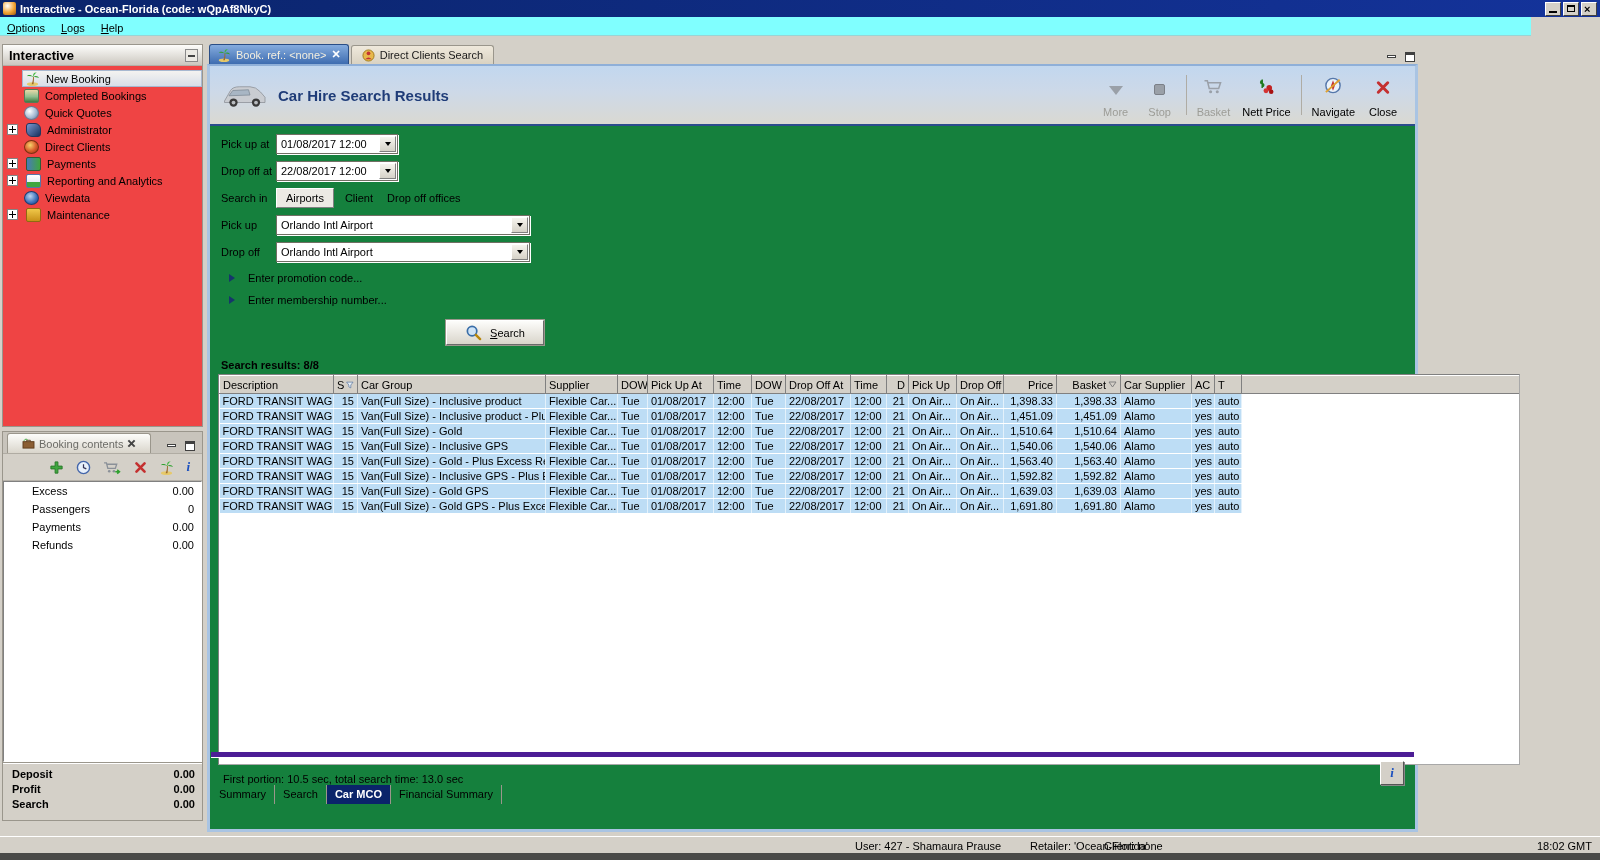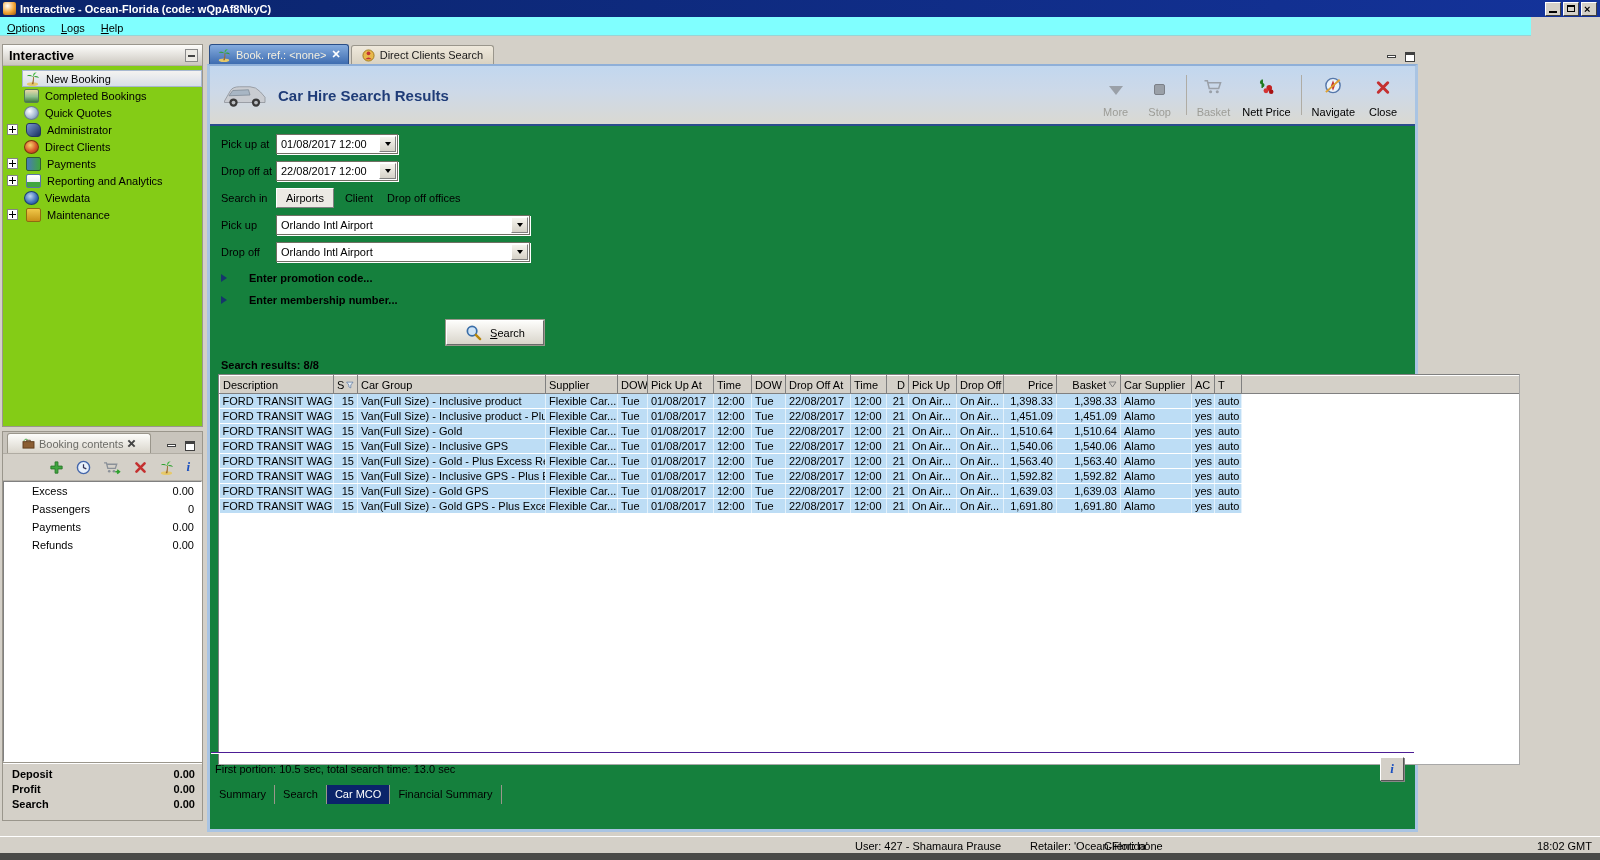--- a/index.html
+++ b/index.html
@@ -14,21 +14,21 @@
   .winbtn .g-min{position:absolute;left:3px;bottom:2px;width:8px;height:2px;background:#000}
   .winbtn .g-rest{position:absolute;left:3px;top:2px;width:8px;height:7px;border:1px solid #000;border-top-width:2px;background:#D4D0C8}
   .winbtn .g-x{position:absolute;left:2px;top:1px;font-weight:bold;font-size:11px;line-height:11px;color:#000}
 
   
   #menubar{position:absolute;left:0;top:17px;width:1531px;height:19px;background:#80FFFF;display:flex;align-items:flex-end;padding-left:0;border-bottom:1px solid #9ad4d4}
   .menu-item{display:inline-block;padding:1px 7px;margin-right:2px;cursor:default}
   .fl::first-letter{text-decoration:underline}
 
   
-  #sidebar{position:absolute;left:2px;top:44px;width:201px;height:383px;background:#84cc16;border:1px solid #9a968c;display:flex;flex-direction:column}
+  #sidebar{position:absolute;left:2px;top:44px;width:201px;height:383px;background:#ef4444;border:1px solid #9a968c;display:flex;flex-direction:column}
   #sidebar .hd{height:21px;background:linear-gradient(#FDFDFB,#CBC7BF);border-bottom:1px solid #b3afa6;display:flex;align-items:center;padding:0 4px 0 6px}
   #sidebar .hd .t{font-weight:bold;font-size:13px;flex:1}
   .collapse-btn{width:13px;height:13px;background:#ECEAE4;border:1px solid #8a8a8a;position:relative}
   .collapse-btn::after{content:"";position:absolute;left:2px;top:5px;width:7px;height:2px;background:#444}
   #tree{flex:1;padding-top:4px}
   .trow{height:17px;display:flex;align-items:center;cursor:default}
   .plusbox{width:11px;height:11px;border:1px solid #848484;background:#fff;margin-left:4px;position:relative;flex:none}
   .plusbox::before{content:"";position:absolute;left:1px;top:4px;width:7px;height:1px;background:#000}
   .plusbox::after{content:"";position:absolute;left:4px;top:1px;width:1px;height:7px;background:#000}
   .plusgap{width:13px;flex:none}
@@ -90,43 +90,43 @@
   .frow{display:flex;align-items:center;margin-bottom:7px}
   .frow .flab{width:55px;flex:none}
   .combo{display:inline-flex;height:20px;border:1px solid #716F64;background:#fff;box-shadow:1px 1px 0 #fff}
   .combo .val{padding:3px 4px;flex:1;white-space:nowrap;overflow:hidden}
   .combo .cbtn{width:17px;flex:none;background:linear-gradient(#F6F4EE,#D6D2C8);border-left:1px solid #9a968c;display:flex;align-items:center;justify-content:center;margin:1px;border:1px solid;border-color:#fff #808080 #808080 #fff}
   .tri-sm{width:0;height:0;border-left:3px solid transparent;border-right:3px solid transparent;border-top:4px solid #000}
   .w-date{width:122px}
   .w-air{width:254px}
   .seg{padding:3px 7px;cursor:default}
   .seg-active{background:#ECEAE4;border:1px solid;border-color:#fff #808080 #808080 #fff;padding:3px 9px;margin-right:4px}
-  .exprow{display:flex;align-items:center;gap:22px;margin:10px 0 0 0;font-weight:bold}
+  .exprow{display:flex;align-items:center;gap:13px;margin:10px 0 0 8px;font-weight:normal}
   .tri-right{width:0;height:0;border-top:4px solid transparent;border-bottom:4px solid transparent;border-left:6px solid #16366B}
   #searchbtnrow{margin:14px 0 0 225px}
   #search-btn{display:inline-flex;align-items:center;gap:8px;width:98px;height:25px;justify-content:center;background:linear-gradient(#FDFDFB,#D9D5CB);border:1px solid;border-color:#fff #6a6a6a #6a6a6a #fff;box-shadow:0 0 0 1px #9a968c;font:11px "Liberation Sans",sans-serif}
   #results-label{font-weight:bold;margin:14px 0 3px 11px}
 
   
   #tablewrap{margin-left:8px;width:1302px;height:391px;background:#fff;border:1px solid;border-color:#808080 #A8A8A8 #A8A8A8 #808080;overflow:hidden}
   table{border-collapse:collapse;table-layout:fixed;width:1302px}
   th{height:18px;font-weight:normal;text-align:left;background:#D4D0C8;border:1px solid;border-color:#fff #808080 #808080 #fff;padding:0 3px;white-space:nowrap;overflow:hidden}
   th .thin{display:flex;align-items:center;gap:2px}
   td{height:15px;padding:0 3px;background:#BDDDF5;border-right:1px solid #E3F1FB;border-bottom:1px solid #fff;white-space:nowrap;overflow:hidden}
   td.filler{background:#fff;border-right:none}
   th:nth-child(11),th:nth-child(14),th:nth-child(15),
   td:nth-child(2),td:nth-child(11),td:nth-child(14),td:nth-child(15){text-align:right}
   th:nth-child(14) .thin,th:nth-child(15) .thin{justify-content:flex-end}
 
   
-  #pstatus{position:absolute;left:1px;right:1px;bottom:44px;height:33px;border-top:1px solid #4c1d95;box-shadow:inset 0 1px 0 #fff;display:flex;align-items:center;padding-left:4px}
+  #pstatus{position:absolute;left:1px;right:1px;bottom:44px;height:33px;border-top:5px solid #4c1d95;box-shadow:inset 0 1px 0 #fff;display:flex;align-items:flex-end;padding-left:12px}
   #info-btn{position:absolute;right:10px;top:4px;width:24px;height:24px;background:#D4D0C8;border:1px solid;border-color:#fff #555 #555 #fff;box-shadow:1px 1px 0 #888;display:flex;align-items:center;justify-content:center}
   #ptabs{position:absolute;left:1px;bottom:25px;height:19px;display:flex;align-items:stretch}
   .ptab{padding:3px 8px 0 8px;border-right:1px solid #9a968c;cursor:default}
-  .ptab.on{background:#0A246A;color:#fff;font-weight:normal}
+  .ptab.on{background:#0A246A;color:#fff;font-weight:bold}
 
   
   #appstatus{position:absolute;left:0;top:836px;width:1600px;height:17px;background:#D4D0C8;border-top:1px solid #fff}
   #appstatus span{position:absolute;top:3px;white-space:nowrap}
   #st-user{left:855px}
   #st-retailer{left:1030px}
   #st-client{left:1104px}
   #st-time{right:8px}
   #bottomedge{position:absolute;left:0;top:853px;width:1600px;height:7px;background:#4A4A48}
   svg{display:block}

